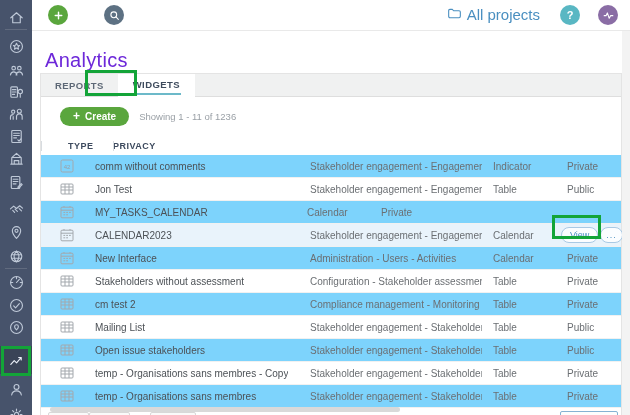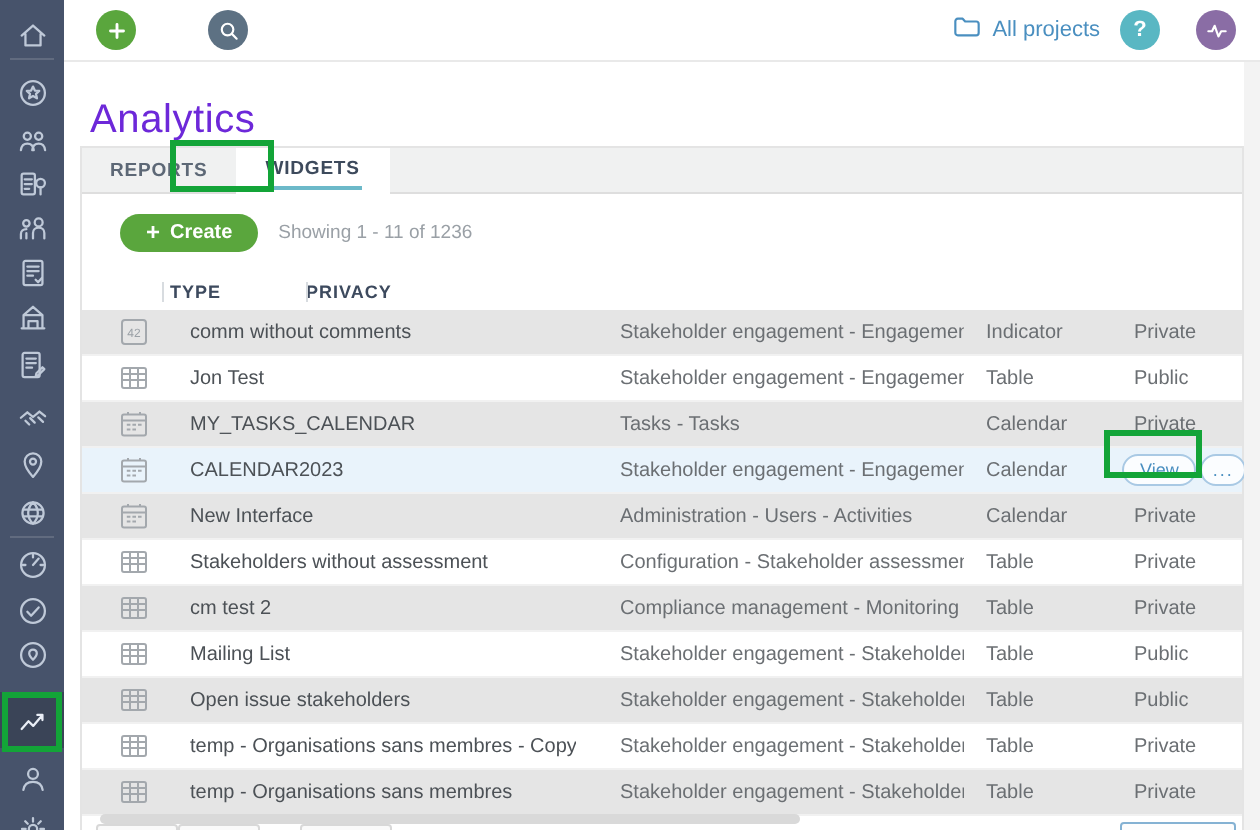--- a/index.html
+++ b/index.html
@@ -16,45 +16,45 @@
 
   
   .topbar{position:absolute;left:32px;top:0;width:598px;height:30px;background:#fff;border-bottom:1px solid #e9e9e9;display:flex;align-items:center;z-index:4;}
   .btn-circle{width:20px;height:20px;border-radius:50%;border:none;display:flex;align-items:center;justify-content:center;cursor:pointer;padding:0;flex:0 0 auto;}
   .btn-circle svg{width:13px;height:13px;}
   .btn-green{background:var(--accent-green,#5aa63d);margin-left:16px;}
   .btn-slate{background:var(--search-slate,#5d7183);margin-left:36px;}
   .btn-teal{background:var(--help-teal,#59b7c3);color:#fff;font-size:11px;font-weight:bold;}
   .btn-purple{background:var(--avatar-purple,#8a6da5);margin-left:18px;margin-right:12px;}
   .topbar-right{margin-left:auto;display:flex;align-items:center;}
-  .all-projects{display:flex;align-items:center;gap:5px;color:var(--link-blue,#4a8fc0);font-size:11px;cursor:pointer;margin-right:10px;}
+  .all-projects{display:flex;align-items:flex-start;gap:5px;color:var(--link-blue,#4a8fc0);font-size:15px;cursor:pointer;margin-right:20px;}
   .all-projects svg{width:15px;height:15px;}
 
   
   .page-title{position:absolute;left:45px;top:36px;font-size:20px;font-weight:400;color:#6d28d9;letter-spacing:.3px;}
   .card{position:absolute;left:40px;top:73px;width:582px;height:342px;background:#fff;border:1px solid #e4e4e4;border-bottom:none;box-sizing:border-box;}
   .tabs{height:22px;background:#f0f1f1;border-bottom:1px solid #dedede;display:flex;align-items:stretch;}
   .tab{display:flex;align-items:center;padding:0 14px;font-size:9.5px;font-weight:bold;letter-spacing:.4px;color:#5d6876;cursor:pointer;}
   .tab.active{background:#fff;color:#3d4a5c;margin-bottom:-1px;}
   .tab.active span{border-bottom:2px solid var(--tab-underline,#6cb9c9);padding:3px 1px;}
   .toolbar{display:flex;align-items:center;height:30px;padding-left:19px;margin-top:4px;}
   .create-btn{display:flex;align-items:center;gap:5px;background:var(--accent-green,#5aa63d);color:#fff;border:none;border-radius:11px;height:19px;padding:0 13px;font-size:10px;font-weight:bold;cursor:pointer;}
   .create-btn .plus{font-size:12px;font-weight:bold;line-height:1;}
   .showing{margin-left:10px;font-size:9.5px;color:#9aa0a6;}
 
   
   .thead{display:flex;height:18px;align-items:center;margin-top:6px;font-size:9px;font-weight:bold;letter-spacing:.5px;color:var(--header-text,#3d4a5e);}
   .thead .hc{position:relative;display:flex;align-items:center;height:100%;box-sizing:border-box;}
   .hc1{width:255px;padding-left:55px;}
   .hc2{width:186px;padding-left:14px;}
-  .hc3{width:72px;padding-left:4px;margin-left:40px;}
+  .hc3{width:72px;padding-left:27px;}
   .hc4{width:67px;padding-left:0;}
   .vdiv{position:absolute;left:0;top:4px;height:10px;width:1px;background:#d8dce0;}
   .trow{display:flex;height:23px;align-items:center;border-bottom:1px solid #f1f1f1;font-size:10px;color:#6b6f73;cursor:pointer;box-sizing:border-box;}
-  .trow.odd{background:#e5e5e5;}
+  .trow.odd{background:#7dd3fc;}
   .trow.hl{background:var(--row-highlight,#e9f3fb);}
   .c1{width:255px;display:flex;align-items:center;box-sizing:border-box;padding-left:19px;}
   .ricon{width:14px;height:14px;margin-right:21px;flex:0 0 auto;display:flex;}
   .ricon svg{width:14px;height:14px;stroke:#a3a8ad;fill:none;stroke-width:1;}
   .rtitle{color:#4c5156;white-space:nowrap;overflow:hidden;}
   .c2{width:186px;box-sizing:border-box;padding-left:14px;white-space:nowrap;overflow:hidden;}
   .c3{width:72px;box-sizing:border-box;padding-left:11px;}
   .c4{width:67px;box-sizing:border-box;padding-left:13px;display:flex;align-items:center;}
   .pill{border:1px solid var(--pill-border,#a9c9e4);background:#fbfdff;color:var(--link-blue,#4a8fc0);font-size:9px;height:16px;border-radius:9px;display:flex;align-items:center;justify-content:center;cursor:pointer;padding:0 8px;font-family:inherit;}
   .pill.view{margin-left:-6px;}
@@ -313,21 +313,20 @@
           <div class="c1">
             <span class="ricon">
               <svg viewBox="0 0 14 14">
                 <rect x="1" y="2.2" width="12" height="10.6" rx="1"></rect>
                 <path d="M1 5.2h12M4 2.2V1M10 2.2V1"></path>
                 <path d="M3.4 7.4h1.8M6.2 7.4h1.8M9 7.4h1.8M3.4 9.8h1.8M6.2 9.8h1.8"></path>
               </svg>
             </span>
             <span class="rtitle">MY_TASKS_CALENDAR</span>
           </div>
-          <div class="c2">Tasks - Tasks</div>
           <div class="c3">Calendar</div>
           <div class="c4">
             <span>Private</span>
           </div>
         </div>
         <div class="trow hl">
           <div class="c1">
             <span class="ricon">
               <svg viewBox="0 0 14 14">
                 <rect x="1" y="2.2" width="12" height="10.6" rx="1"></rect>

